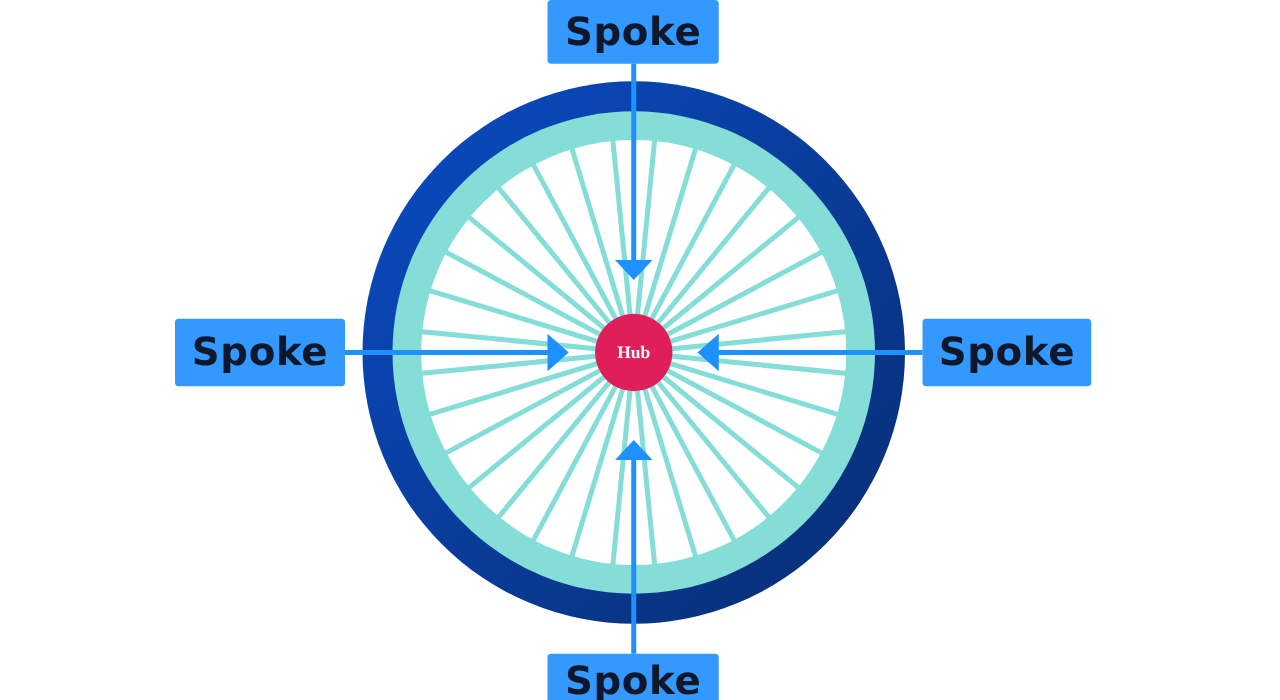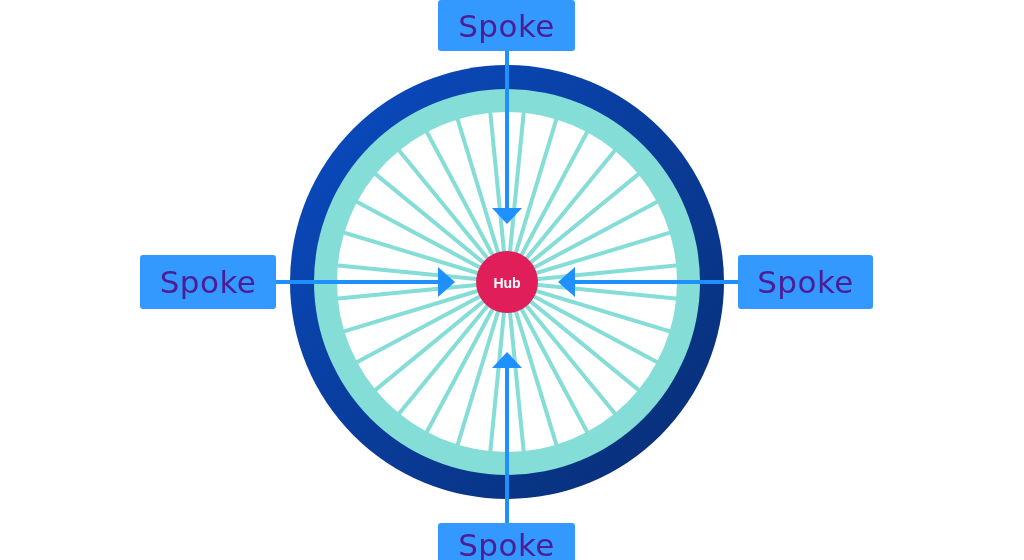--- a/index.html
+++ b/index.html
@@ -1,26 +1,26 @@
 <!DOCTYPE html>
 <html><head>
 <meta charset="utf-8">
 <style>
   html, body { margin: 0; padding: 0; background: #ffffff; }
   body { width: 1024px; height: 560px; position: relative; overflow: hidden; font-family: "DejaVu Sans", sans-serif; }
   #diagram { position: absolute; left: 0; top: 0; }
   .label-box {
-    position: absolute; background: #3399ff; color: #4c1d95; border-radius: 3px;
-    font-weight: normal; font-size: 31px; display: flex; align-items: center; justify-content: center;
+    position: absolute; background: #3399ff; color: #0f172a; border-radius: 3px;
+    font-weight: bold; font-size: 31px; display: flex; align-items: center; justify-content: center;
     font-family: "DejaVu Sans", sans-serif; letter-spacing: 0.5px;
   }
   #hub-label {
     position: absolute; left: 476px; top: 252px; width: 62px; height: 62px;
     display: flex; align-items: center; justify-content: center;
-    color: #ffffff; font-weight: bold; font-size: 14px; font-family: Liberation Sans, sans-serif;
+    color: #ffffff; font-weight: bold; font-size: 14px; font-family: Liberation Serif, serif;
   }
 </style>
 </head>
 <body>
 
 <svg id="diagram" width="1024" height="560" viewBox="0 0 1024 560">
   <defs>
     <linearGradient id="ringGrad" x1="0" y1="0" x2="1" y2="1">
       <stop offset="0" stop-color="#0a4cc4"></stop>
       <stop offset="1" stop-color="#082d72"></stop>

